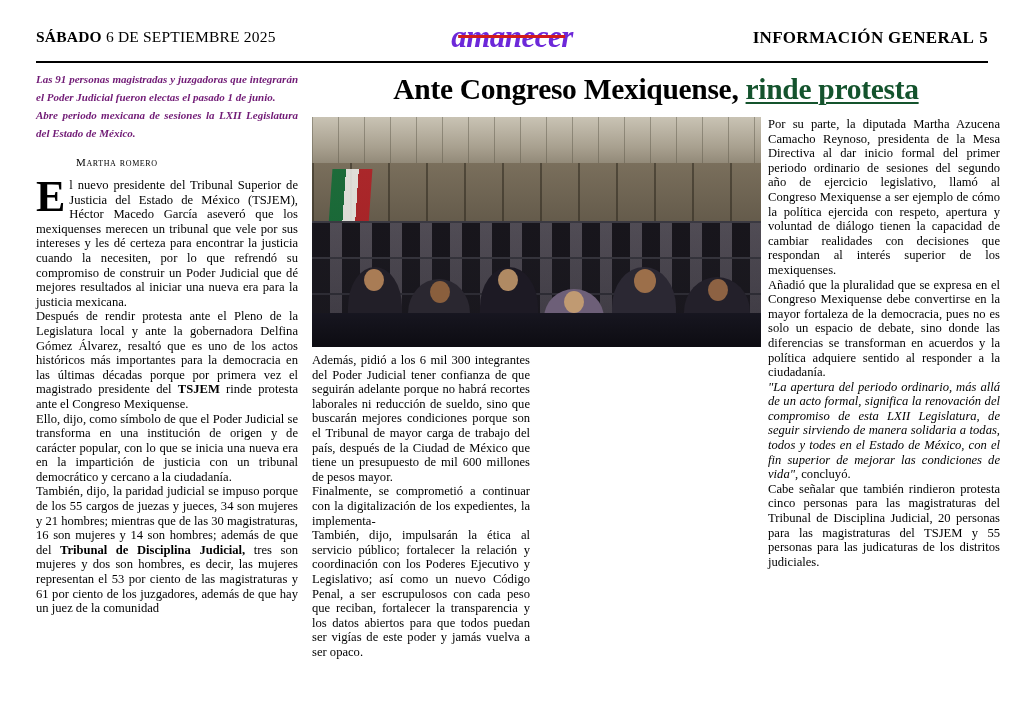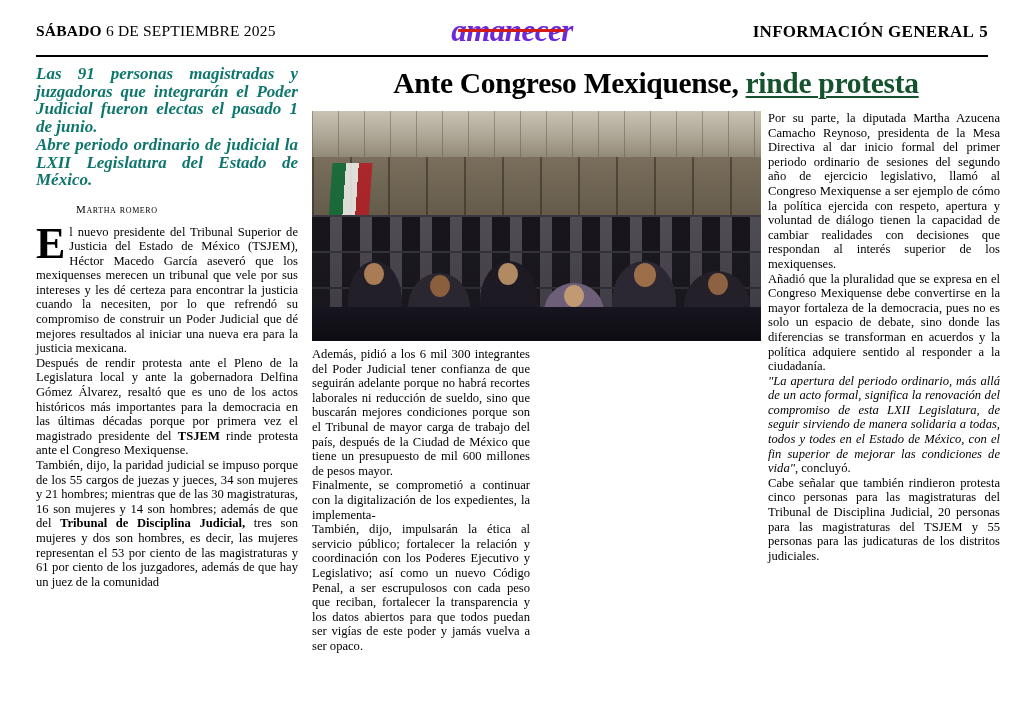--- a/index.html
+++ b/index.html
@@ -12,21 +12,21 @@
     width: 1024px;
     height: 709px;
     background: #ffffff;
     overflow: hidden;
     font-family: "Liberation Serif", serif;
     color: #000;
   }
   .inner {
     position: absolute;
     left: 36px;
-    top: 22px;
+    top: 28px;
     width: 952px;
     height: 672px;
   }
 
   
   .masthead {
     position: relative;
     height: 30px;
     display: flex;
     align-items: flex-start;
@@ -98,23 +98,23 @@
   .col-right {
     flex: 1 1 auto;
     padding-left: 4px;
     box-sizing: border-box;
   }
 
   
   .kicker {
     font-style: italic;
     font-weight: bold;
-    font-size: 17px;
+    font-size: 11px;
     line-height: 17.5px;
-    color: #0f766e;
+    color: #701a75;
     text-align: justify;
     margin-bottom: 2px;
   }
   .kicker p { margin: 0 0 0 0; }
   .kicker p + p { margin-top: 1px; }
 
   .byline {
     margin-top: 14px;
     font-size: 11px;
     letter-spacing: 0.6px;
@@ -273,28 +273,29 @@
         <span>INFORMACIÓN GENERAL</span><span class="pagenum">5</span>
       </div>
     </div>
     <div class="rule"></div>
 
     <div class="body-grid">
 
       <div class="col-left">
         <div class="kicker">
           <p>Las 91 personas magistradas y juzgadoras que integrarán el Poder Judicial fueron electas el pasado 1 de junio.</p>
-          <p>Abre periodo ordinario de judicial la LXII Legislatura del Estado de México.</p>
+          <p>Abre periodo mexicana de sesiones la LXII Legislatura del Estado de México.</p>
         </div>
 
         <div class="byline">MARTHA ROMERO</div>
 
         <div class="lead-body">
           <p><span class="dropcap">E</span><span>l nuevo presidente del Tribunal Superior de Justicia del Estado de México (TSJEM), Héctor Macedo García aseveró que los mexiquenses merecen un tribunal que vele por sus intereses y les dé certeza para encontrar la justicia cuando la necesiten, por lo que refrendó su compromiso de construir un Poder Judicial que dé mejores resultados al iniciar una nueva era para la justicia mexicana.</span></p>
           <p><span>Después de rendir protesta ante el Pleno de la Legislatura local y ante la gobernadora Delfina Gómez Álvarez, resaltó que es uno de los actos históricos más importantes para la democracia en las últimas décadas porque por primera vez el magistrado presidente del </span><b class="bold">TSJEM</b><span> rinde protesta ante el Congreso Mexiquense.</span></p>
+          <p>Ello, dijo, como símbolo de que el Poder Judicial se transforma en una institución de origen y de carácter popular, con lo que se inicia una nueva era en la impartición de justicia con un tribunal democrático y cercano a la ciudadanía.</p>
           <p><span>También, dijo, la paridad judicial se impuso porque de los 55 cargos de juezas y jueces, 34 son mujeres y 21 hombres; mientras que de las 30 magistraturas, 16 son mujeres y 14 son hombres; además de que del </span><b class="bold">Tribunal de Disciplina Judicial,</b><span> tres son mujeres y dos son hombres, es decir, las mujeres representan el 53 por ciento de las magistraturas y 61 por ciento de los juzgadores, además de que hay un juez de la comunidad</span></p>
         </div>
       </div>
 
       <div class="col-right">
 
         <div class="headline">
           <div class="l1">
             <span>Ante Congreso Mexiquense,</span>
             <span class="red">rinde protesta</span>

